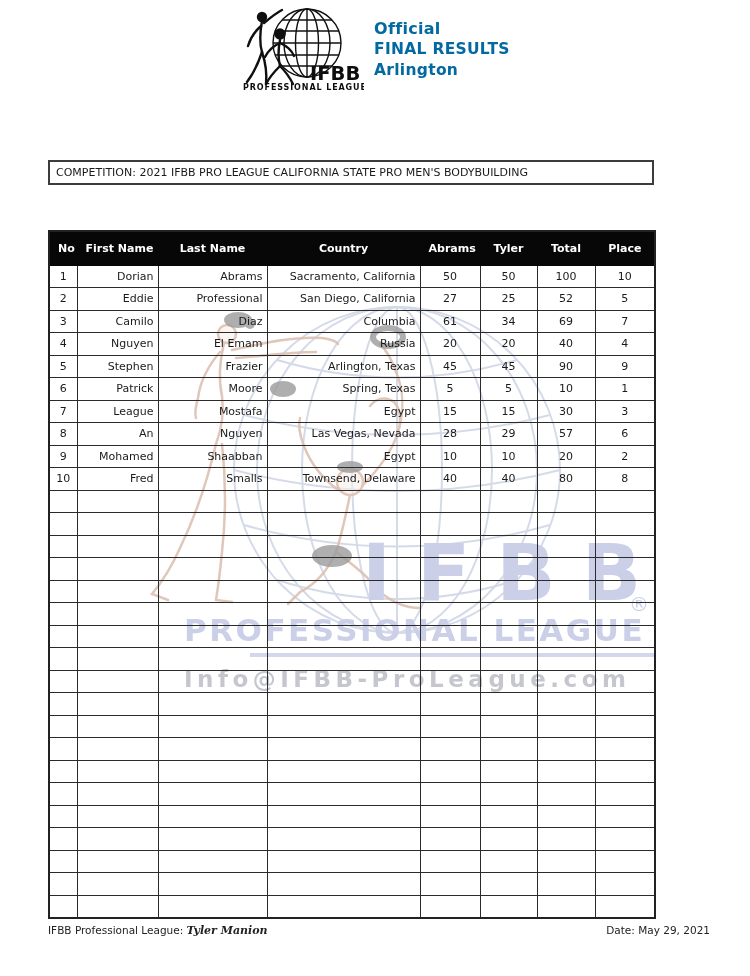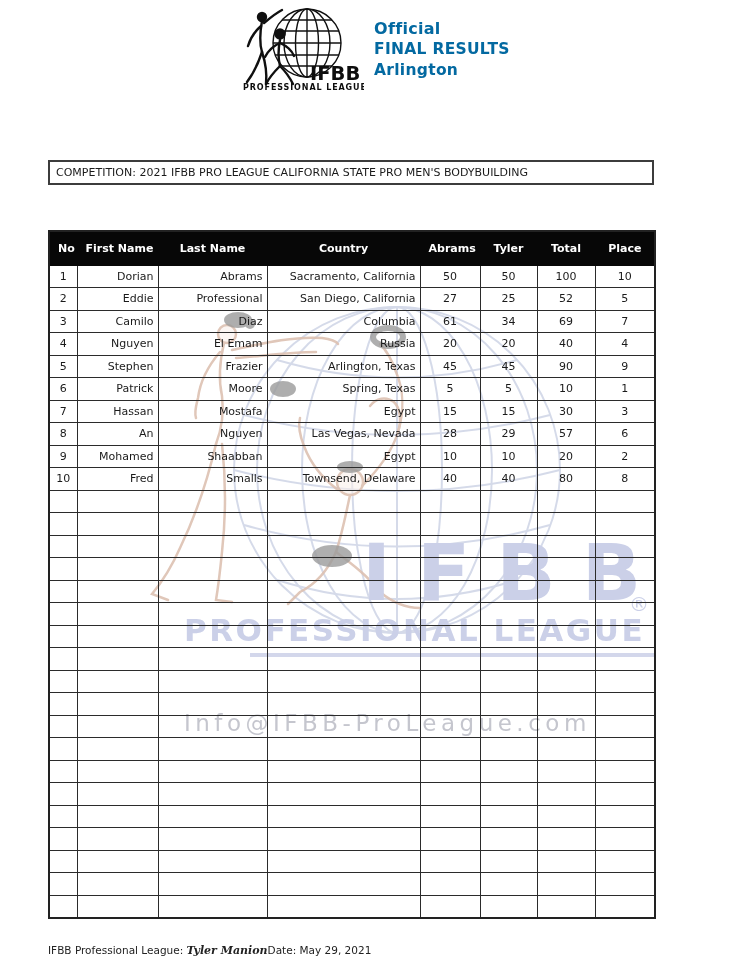--- a/index.html
+++ b/index.html
@@ -18,21 +18,21 @@
   
   .wm-svg { position:absolute; left:0; top:0; z-index:0; }
   .wm-brand { position:absolute; left:362px; top:534px; z-index:0;
     font-size:78px; font-weight:bold; letter-spacing:26px; color:#cbd0e8; line-height:1; }
   .wm-reg { position:absolute; left:629px; top:592px; z-index:0; font-size:20px; color:#cbd0e8; }
   .wm-sub { position:absolute; left:184px; top:612px; z-index:0;
     font-size:31px; font-weight:bold; letter-spacing:2.5px; color:#cbd0e8; line-height:1.2; }
   .wm-underline { position:absolute; left:250px; top:653px; width:405px; height:4px;
     background:#cbd0e8; opacity:0.85; z-index:0; }
   .wm-email { position:absolute; left:184px; top:666px; z-index:0;
-    font-size:23px; font-weight:400; letter-spacing:4.5px; color:#c5c6ce; line-height:1.2;margin-top:44px; }
+    font-size:23px; font-weight:700; letter-spacing:4.5px; color:#c5c6ce; line-height:1.2; }
 
   
   .info-table { position:absolute; left:48px; top:160px; width:606px; z-index:1;
     border-collapse:collapse; border:2px solid #3c3c3c; background:transparent; }
   .info-table td { border:1px solid #3c3c3c; font-size:11px; color:#1a1a1a;
     padding:0 6px; height:23px; vertical-align:middle; white-space:nowrap; }
 
   
   .results-table { position:absolute; left:48px; top:230px; width:606px; z-index:1;
     border-collapse:collapse; border:2px solid #222; table-layout:fixed; background:transparent; }
@@ -40,21 +40,21 @@
     height:34px; border:1px solid #070707; padding:0 8px; white-space:nowrap; }
   .results-table td { border:1px solid #2b2b2b; font-size:11px; color:#1a1a1a;
     height:21.5px; padding:0 4px; background:transparent; vertical-align:middle;
     white-space:nowrap; overflow:hidden; }
   .results-table tr { height:22.5px; }
   .results-table td.c { text-align:center; }
   .results-table td.l { text-align:right; }
 
   
   .footer { position:absolute; left:48px; top:924px; width:662px; z-index:1;
-    display:flex; justify-content:flex-start; font-size:10.5px; color:#222;margin-top:20px; }
+    display:flex; justify-content:space-between; font-size:10.5px; color:#222; }
   .signature { font-family:"DejaVu Serif", "Liberation Serif", serif;
     font-style:italic; font-weight:bold; font-size:11px; }
 </style>
 </head>
 <body>
 
 <div class="page">
 
   <svg class="wm-svg" width="750" height="976" viewBox="0 0 750 976">
 
@@ -229,21 +229,21 @@
         <td class="l">Patrick</td>
         <td class="l">Moore</td>
         <td class="l">Spring, Texas</td>
         <td class="c">5</td>
         <td class="c">5</td>
         <td class="c">10</td>
         <td class="c">1</td>
       </tr>
       <tr>
         <td class="c">7</td>
-        <td class="l">Hassan</td>
+        <td class="l">League</td>
         <td class="l">Mostafa</td>
         <td class="l">Egypt</td>
         <td class="c">15</td>
         <td class="c">15</td>
         <td class="c">30</td>
         <td class="c">3</td>
       </tr>
       <tr>
         <td class="c">8</td>
         <td class="l">An</td>

